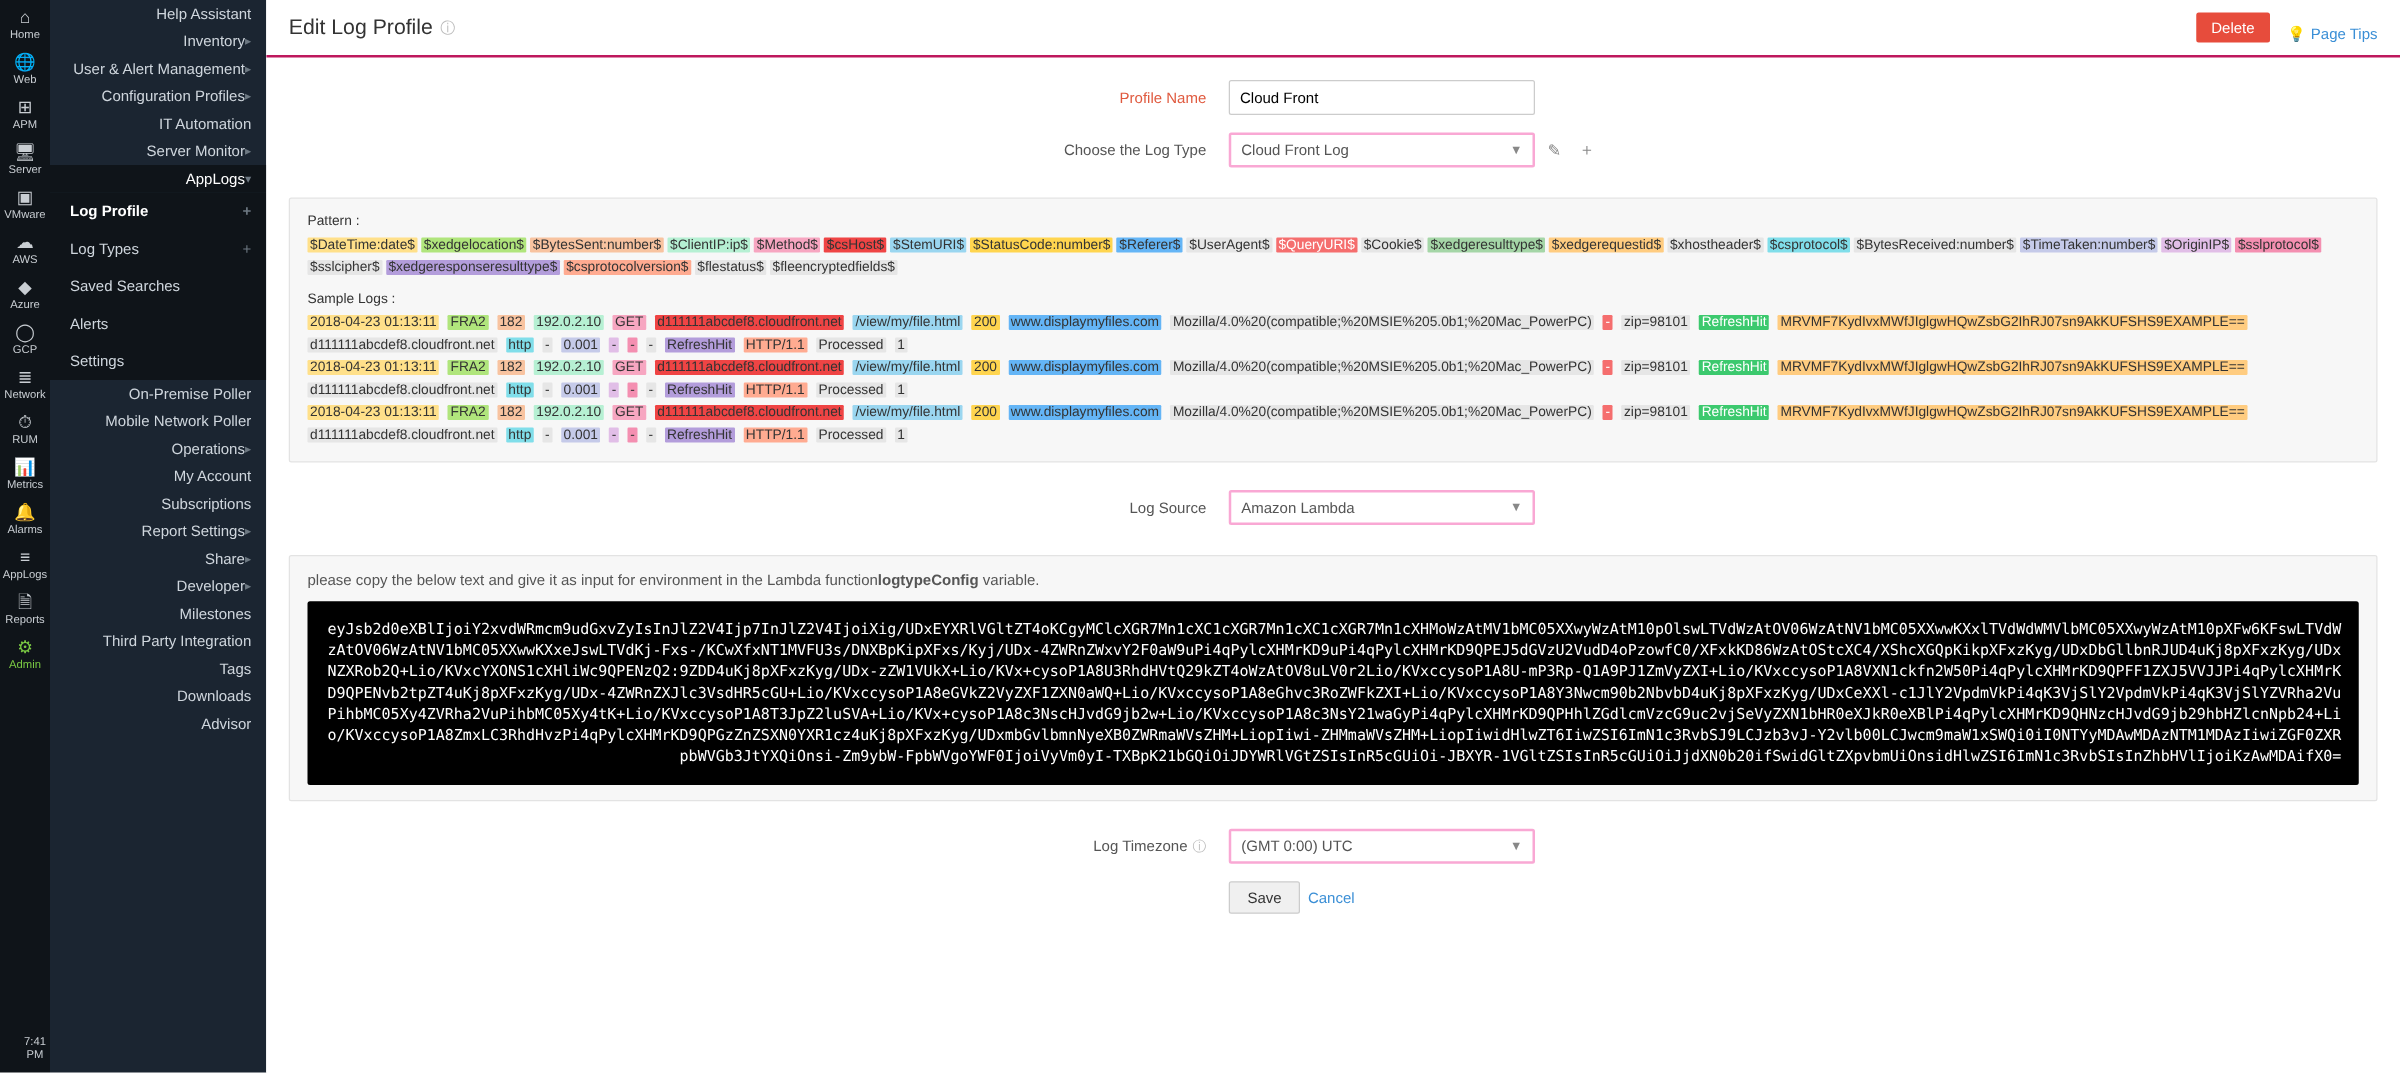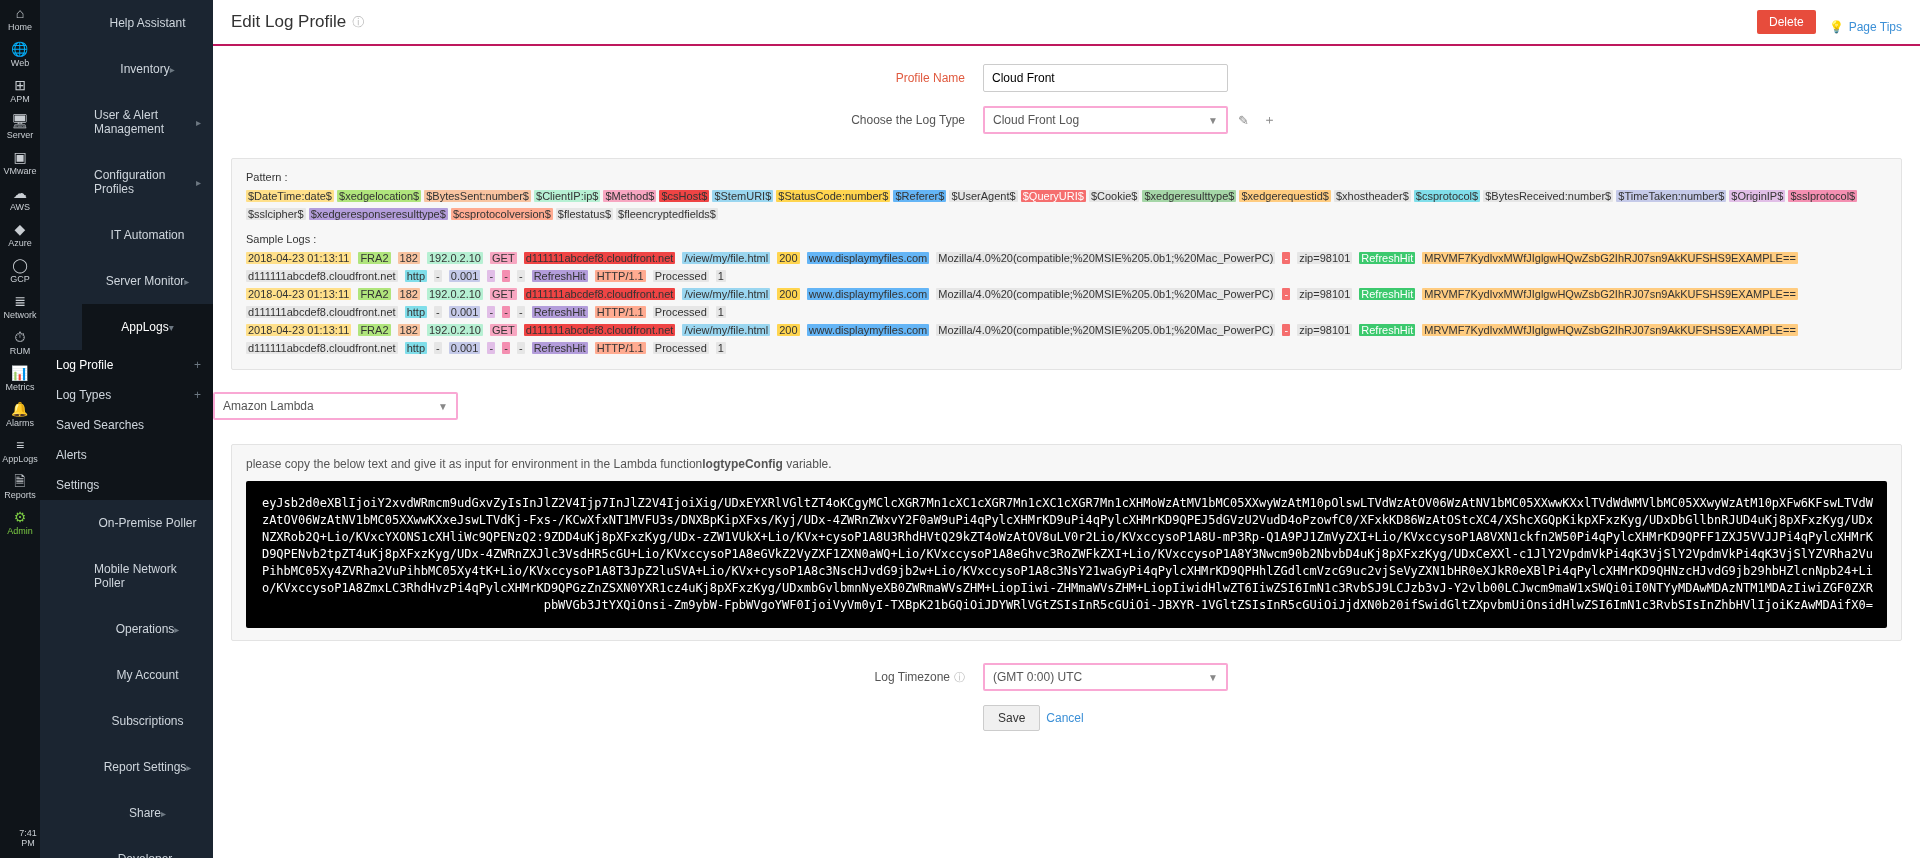--- a/index.html
+++ b/index.html
@@ -8,26 +8,26 @@
 
 .rail { position:absolute; left:0; top:0; width:40px; height:100%; background:#0f1419; display:flex; flex-direction:column; align-items:center; }
 .rail-item { width:40px; padding:6px 0 4px 0; text-align:center; color:#c9ced3; font-size:9px; cursor:pointer; }
 .rail-item.active { color:#7ac943; }
 .rail-item .ic { display:block; font-size:14px; line-height:14px; margin-bottom:2px; }
 .rail-bottom { margin-top:auto; width:100%;padding-left:16px; }
 .rail-time { color:#c9ced3; font-size:9px; text-align:center; padding:6px 0 10px 0; }
 
 
 .nav { position:absolute; left:40px; top:0; width:173px; height:100%; background:#1b2531; }
-.nav-item { color:#cfd6dd; font-size:12px; padding:16px 12px; display:flex; align-items:center; justify-content:center; cursor:pointer;margin-left:42px; }
+.nav-item { color:#cfd6dd; font-size:12px; padding:4px 12px; display:flex; align-items:center; justify-content:flex-end; cursor:pointer; }
 .nav-item.open { background:#0f1419; color:#fff; }
 .nav-item .chev { color:#6d7882; font-size:10px; }
 .nav-sub { background:#0f1419; }
 .nav-sub .nav-subitem { color:#cfd6dd; font-size:12px; padding:8px 12px 8px 16px; display:flex; align-items:center; justify-content:space-between; cursor:pointer; }
-.nav-sub .nav-subitem.active { color:#fff; font-weight:normal; }
+.nav-sub .nav-subitem.active { color:#fff; font-weight:bold; }
 .nav-sub .nav-subitem .plus { color:#6d7882; font-size:12px; }
 
 
 .main { position:absolute; left:213px; top:0; right:0; bottom:0; overflow:auto; background:#fff; }
 .topbar { display:flex; align-items:center; padding:10px 18px; border-bottom:2px solid #be185d; }
 .topbar h1 { font-size:17px; font-weight:normal; color:#333; }
 .topbar .info { color:#bbb; margin-left:6px; font-size:12px; }
 .topbar .right { margin-left:auto; display:flex; align-items:flex-end; gap:14px; }
 .btn-delete { background:#e74c3c; color:#fff; border:none; padding:5px 12px; font-size:12px; border-radius:2px; cursor:pointer; }
 .page-tips { color:#3b8fd6; font-size:12px; cursor:pointer; display:flex; align-items:center; gap:4px; }
@@ -223,20 +223,21 @@
     <div class="sect-title">Pattern :</div>
     <div class="tokens" id="pattern-tokens"><span class="c1">$DateTime:date$</span> <span class="c2">$xedgelocation$</span> <span class="c3">$BytesSent:number$</span> <span class="c4">$ClientIP:ip$</span> <span class="c5">$Method$</span> <span class="c6">$csHost$</span> <span class="c7">$StemURI$</span> <span class="c11">$StatusCode:number$</span> <span class="c10">$Referer$</span> <span class="c13">$UserAgent$</span> <span class="c8">$QueryURI$</span> <span class="c13">$Cookie$</span> <span class="c17">$xedgeresulttype$</span> <span class="c16">$xedgerequestid$</span> <span class="c13">$xhostheader$</span> <span class="c15">$csprotocol$</span> <span class="c13">$BytesReceived:number$</span> <span class="c14">$TimeTaken:number$</span> <span class="c18">$OriginIP$</span> <span class="c12">$sslprotocol$</span> <span class="c13">$sslcipher$</span> <span class="c20">$xedgeresponseresulttype$</span> <span class="c19">$csprotocolversion$</span> <span class="c13">$flestatus$</span> <span class="c13">$fleencryptedfields$</span></div>
     <div class="samp-block">
       <div class="sect-title">Sample Logs :</div>
       <div class="tokens" id="sample-tokens"><span class="c1">2018-04-23 01:13:11</span><span class="plain"> </span><span class="c2">FRA2</span><span class="plain"> </span><span class="c3">182</span><span class="plain"> </span><span class="c4">192.0.2.10</span><span class="plain"> </span><span class="c5">GET</span><span class="plain"> </span><span class="c6">d111111abcdef8.cloudfront.net</span><span class="plain"> </span><span class="c7">/view/my/file.html</span><span class="plain"> </span><span class="c11">200</span><span class="plain"> </span><span class="c10">www.displaymyfiles.com</span><span class="plain"> </span><span class="c13">Mozilla/4.0%20(compatible;%20MSIE%205.0b1;%20Mac_PowerPC)</span><span class="plain"> </span><span class="c8">-</span><span class="plain"> </span><span class="c13">zip=98101</span><span class="plain"> </span><span class="c9">RefreshHit</span><span class="plain"> </span><span class="c16">MRVMF7KydIvxMWfJIglgwHQwZsbG2IhRJ07sn9AkKUFSHS9EXAMPLE==</span><span class="plain"> </span><span class="c13">d111111abcdef8.cloudfront.net</span><span class="plain"> </span><span class="c15">http</span><span class="plain"> </span><span class="c13">-</span><span class="plain"> </span><span class="c14">0.001</span><span class="plain"> </span><span class="c18">-</span><span class="plain"> </span><span class="c12">-</span><span class="plain"> </span><span class="c13">-</span><span class="plain"> </span><span class="c20">RefreshHit</span><span class="plain"> </span><span class="c19">HTTP/1.1</span><span class="plain"> </span><span class="c13">Processed</span><span class="plain"> </span><span class="c13">1</span><br><span class="c1">2018-04-23 01:13:11</span><span class="plain"> </span><span class="c2">FRA2</span><span class="plain"> </span><span class="c3">182</span><span class="plain"> </span><span class="c4">192.0.2.10</span><span class="plain"> </span><span class="c5">GET</span><span class="plain"> </span><span class="c6">d111111abcdef8.cloudfront.net</span><span class="plain"> </span><span class="c7">/view/my/file.html</span><span class="plain"> </span><span class="c11">200</span><span class="plain"> </span><span class="c10">www.displaymyfiles.com</span><span class="plain"> </span><span class="c13">Mozilla/4.0%20(compatible;%20MSIE%205.0b1;%20Mac_PowerPC)</span><span class="plain"> </span><span class="c8">-</span><span class="plain"> </span><span class="c13">zip=98101</span><span class="plain"> </span><span class="c9">RefreshHit</span><span class="plain"> </span><span class="c16">MRVMF7KydIvxMWfJIglgwHQwZsbG2IhRJ07sn9AkKUFSHS9EXAMPLE==</span><span class="plain"> </span><span class="c13">d111111abcdef8.cloudfront.net</span><span class="plain"> </span><span class="c15">http</span><span class="plain"> </span><span class="c13">-</span><span class="plain"> </span><span class="c14">0.001</span><span class="plain"> </span><span class="c18">-</span><span class="plain"> </span><span class="c12">-</span><span class="plain"> </span><span class="c13">-</span><span class="plain"> </span><span class="c20">RefreshHit</span><span class="plain"> </span><span class="c19">HTTP/1.1</span><span class="plain"> </span><span class="c13">Processed</span><span class="plain"> </span><span class="c13">1</span><br><span class="c1">2018-04-23 01:13:11</span><span class="plain"> </span><span class="c2">FRA2</span><span class="plain"> </span><span class="c3">182</span><span class="plain"> </span><span class="c4">192.0.2.10</span><span class="plain"> </span><span class="c5">GET</span><span class="plain"> </span><span class="c6">d111111abcdef8.cloudfront.net</span><span class="plain"> </span><span class="c7">/view/my/file.html</span><span class="plain"> </span><span class="c11">200</span><span class="plain"> </span><span class="c10">www.displaymyfiles.com</span><span class="plain"> </span><span class="c13">Mozilla/4.0%20(compatible;%20MSIE%205.0b1;%20Mac_PowerPC)</span><span class="plain"> </span><span class="c8">-</span><span class="plain"> </span><span class="c13">zip=98101</span><span class="plain"> </span><span class="c9">RefreshHit</span><span class="plain"> </span><span class="c16">MRVMF7KydIvxMWfJIglgwHQwZsbG2IhRJ07sn9AkKUFSHS9EXAMPLE==</span><span class="plain"> </span><span class="c13">d111111abcdef8.cloudfront.net</span><span class="plain"> </span><span class="c15">http</span><span class="plain"> </span><span class="c13">-</span><span class="plain"> </span><span class="c14">0.001</span><span class="plain"> </span><span class="c18">-</span><span class="plain"> </span><span class="c12">-</span><span class="plain"> </span><span class="c13">-</span><span class="plain"> </span><span class="c20">RefreshHit</span><span class="plain"> </span><span class="c19">HTTP/1.1</span><span class="plain"> </span><span class="c13">Processed</span><span class="plain"> </span><span class="c13">1</span></div>
     </div>
   </div>
 
   <div class="form-area" style="padding-top:4px">
     <div class="form-row">
+      <div class="lbl">Log Source</div>
       <div class="ctrl">
         <div class="select">
           <span>Amazon Lambda</span>
           <span class="arr">▼</span>
         </div>
       </div>
     </div>
   </div>
 
   <div class="lambda-panel">

